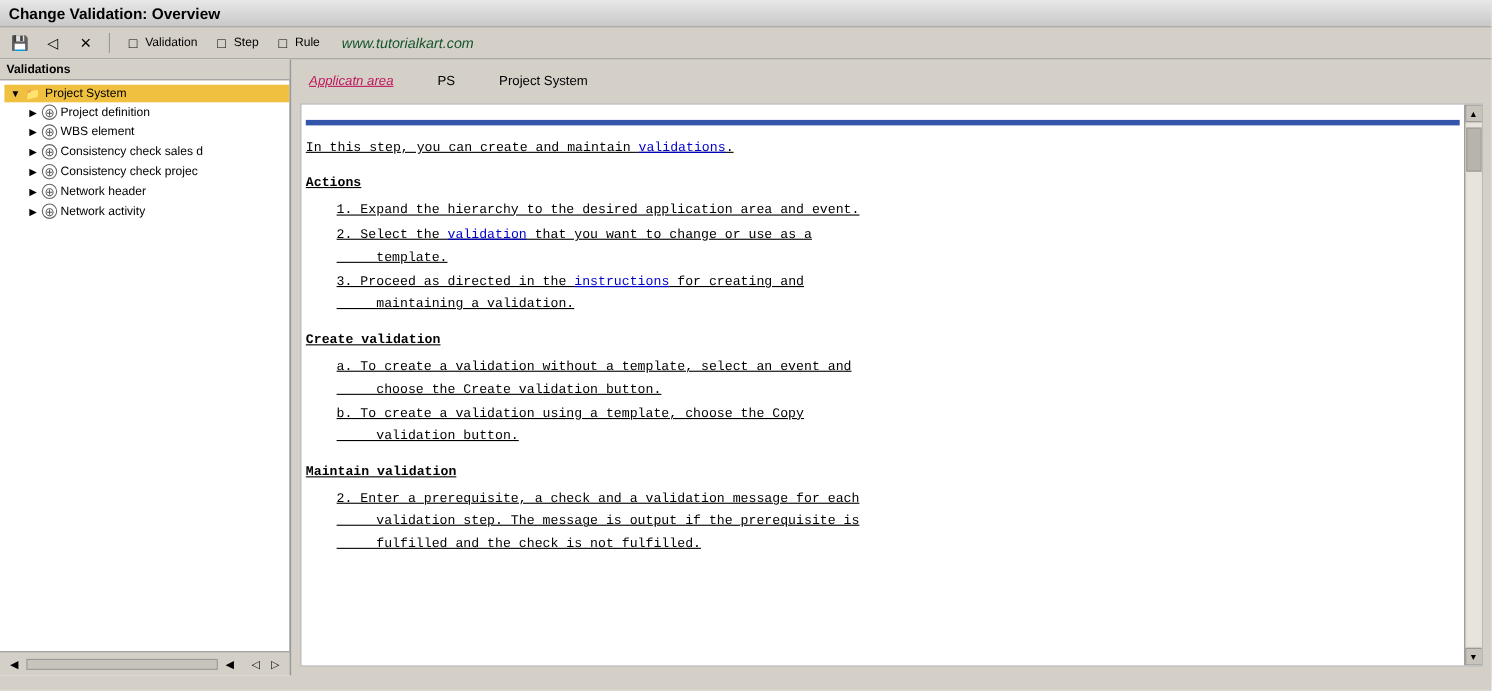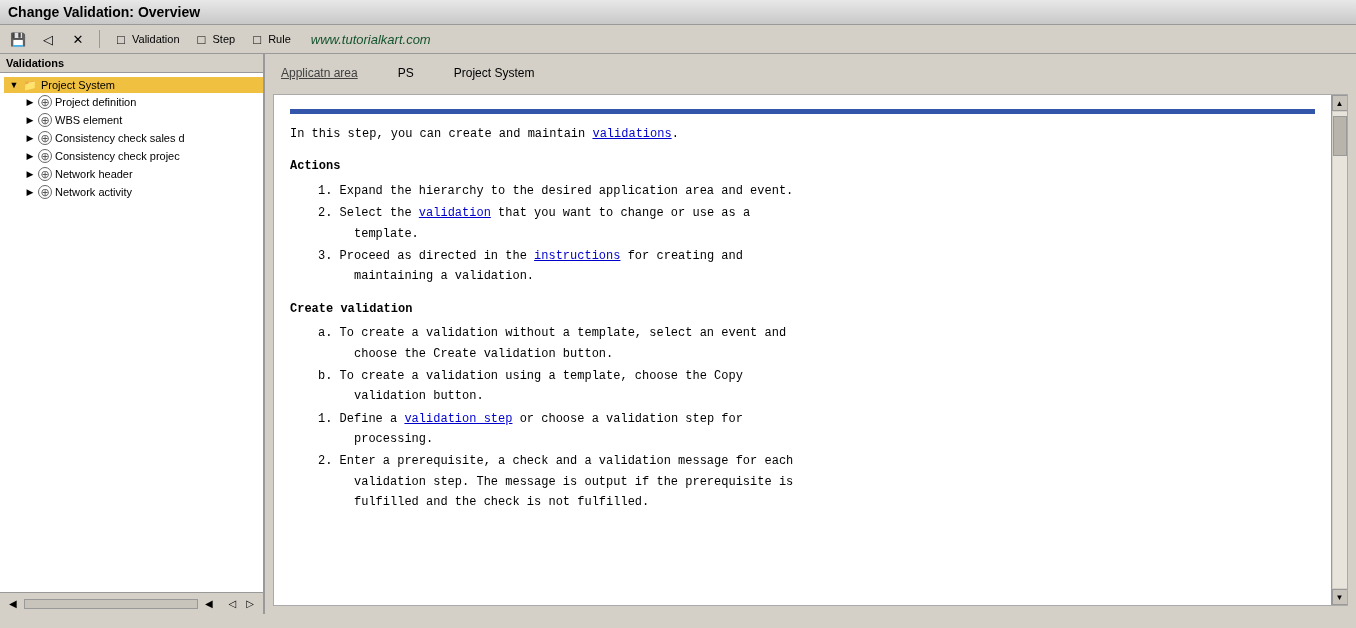--- a/index.html
+++ b/index.html
@@ -167,45 +167,47 @@
     .app-area-row {
       display: flex;
       align-items: center;
       gap: 40px;
       margin-bottom: 10px;
       padding: 4px 8px;
       font-size: 12px;
     }
     .app-area-label {
       text-decoration: underline;
-      color: #404040;
+      color: #be185d;
+      font-style: italic;
     }
     .app-area-value {
       font-weight: normal;
     }
     .app-area-name {
       font-weight: normal;
     }
 
     
     .content-box {
       flex: 1;
       background: #fff;
       border: 1px solid #aaa;
       position: relative;
       overflow: hidden;
       display: flex;
     }
     .content-scroll {
       flex: 1;
       overflow-y: auto;
-      padding: 14px 16px;
+      padding: 14px 4px;
       font-family: 'Courier New', Courier, monospace;
       font-size: 12px;
       line-height: 1.6;
+      text-decoration: underline;
     }
     .blue-bar {
       height: 5px;
       background: #3355aa;
       margin-bottom: 10px;
     }
     .content-text {
       color: #000;
       font-family: 'Courier New', Courier, monospace;
       font-size: 12px;
@@ -368,21 +370,21 @@
 
           <p class="section-title">Actions</p>
           <p class="action-item">1. Expand the hierarchy to the desired application area and event.</p>
           <p class="action-item">2. Select the <span class="link">validation</span> that you want to change or use as a<br>&nbsp;&nbsp;&nbsp;&nbsp; template.</p>
           <p class="action-item">3. Proceed as directed in the <span class="link">instructions</span> for creating and<br>&nbsp;&nbsp;&nbsp;&nbsp; maintaining a validation.</p>
 
           <p class="section-title">Create validation</p>
           <p class="action-item">a. To create a validation without a template, select an event and<br>&nbsp;&nbsp;&nbsp;&nbsp; choose the Create validation button.</p>
           <p class="action-item">b. To create a validation using a template, choose the Copy<br>&nbsp;&nbsp;&nbsp;&nbsp; validation button.</p>
 
-          <p class="action-item">1. Define a <span class="link">validation step</span> or choose a validation step for<br>&nbsp;&nbsp;&nbsp;&nbsp; processing.</p>
+          <p class="section-title">Maintain validation</p>
           <p class="action-item">2. Enter a prerequisite, a check and a validation message for each<br>&nbsp;&nbsp;&nbsp;&nbsp; validation step. The message is output if the prerequisite is<br>&nbsp;&nbsp;&nbsp;&nbsp; fulfilled and the check is not fulfilled.</p>
         </div>
       </div>
 
       <div class="scrollbar-area">
         <div class="scroll-arrow">▲</div>
         <div class="scroll-track">
           <div class="scroll-thumb"></div>
         </div>
         <div class="scroll-arrow">▼</div>

